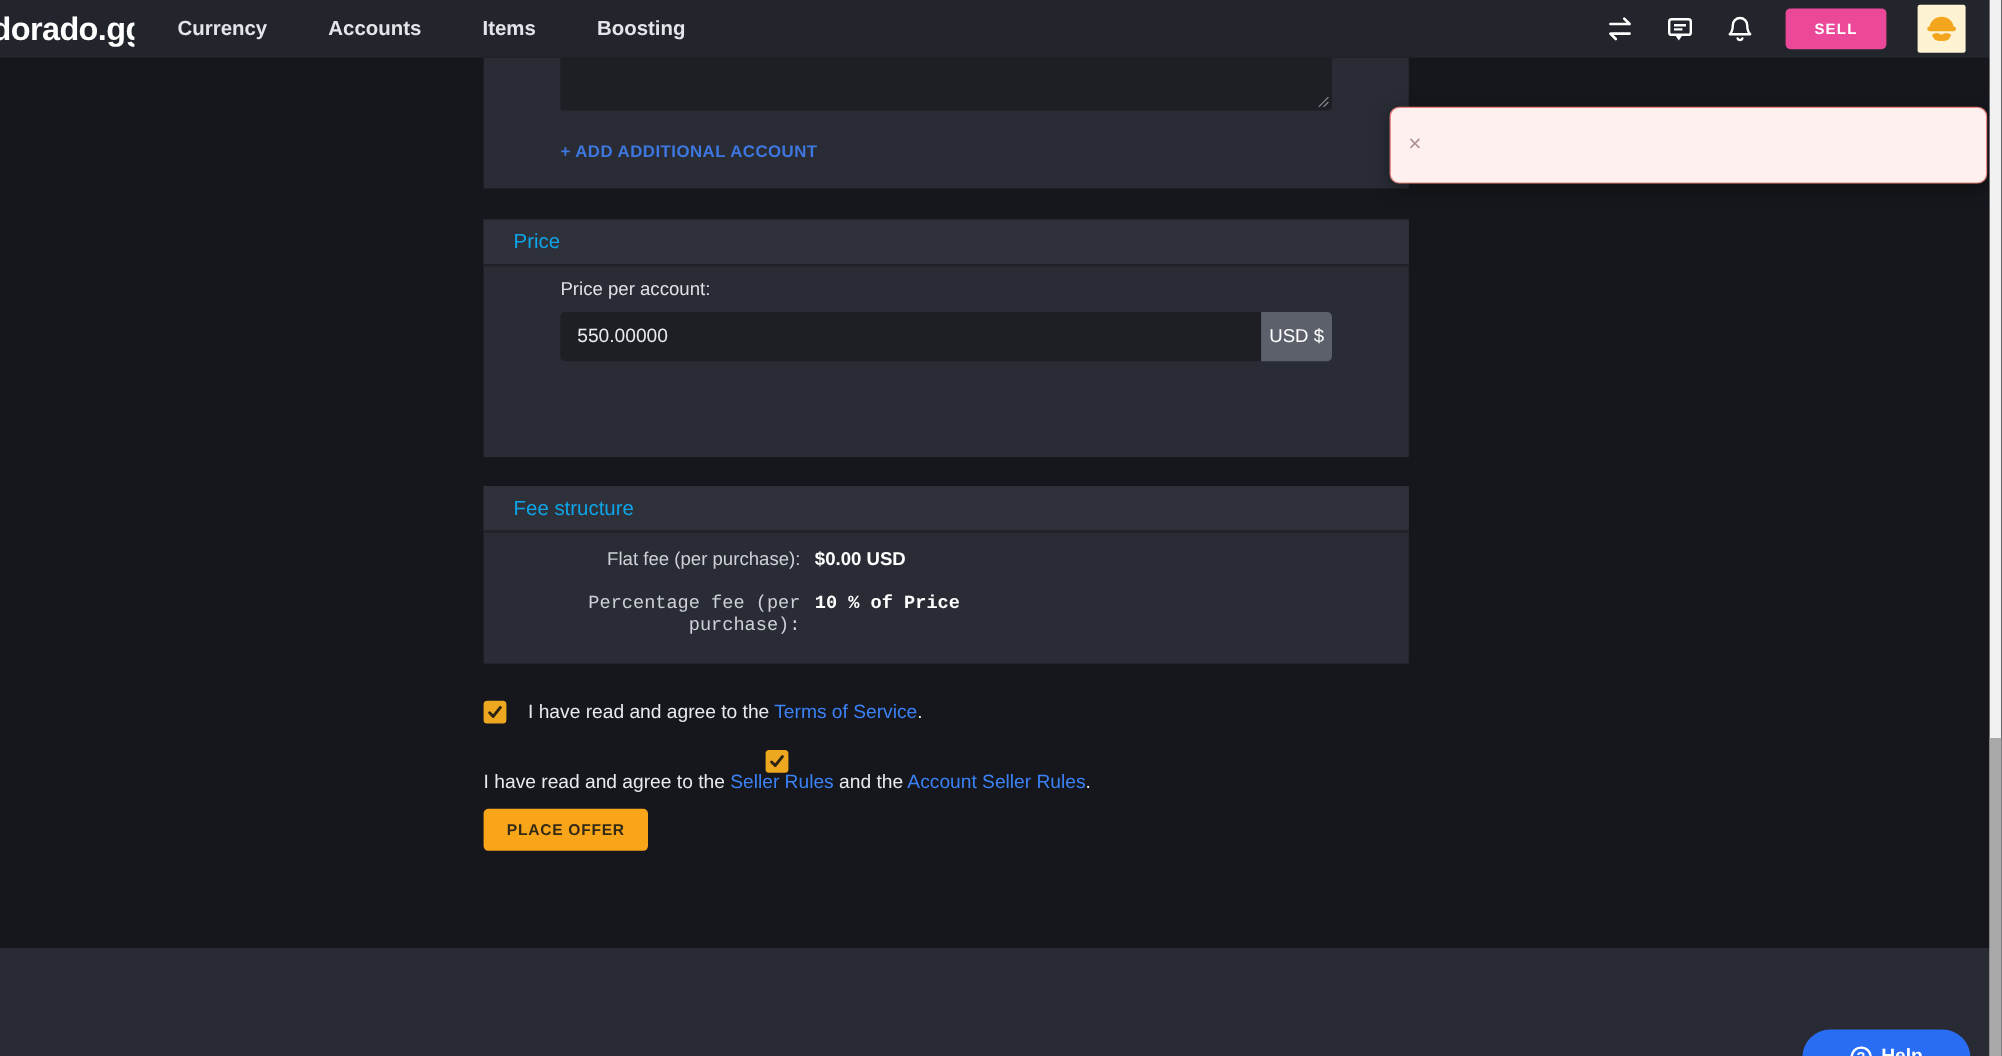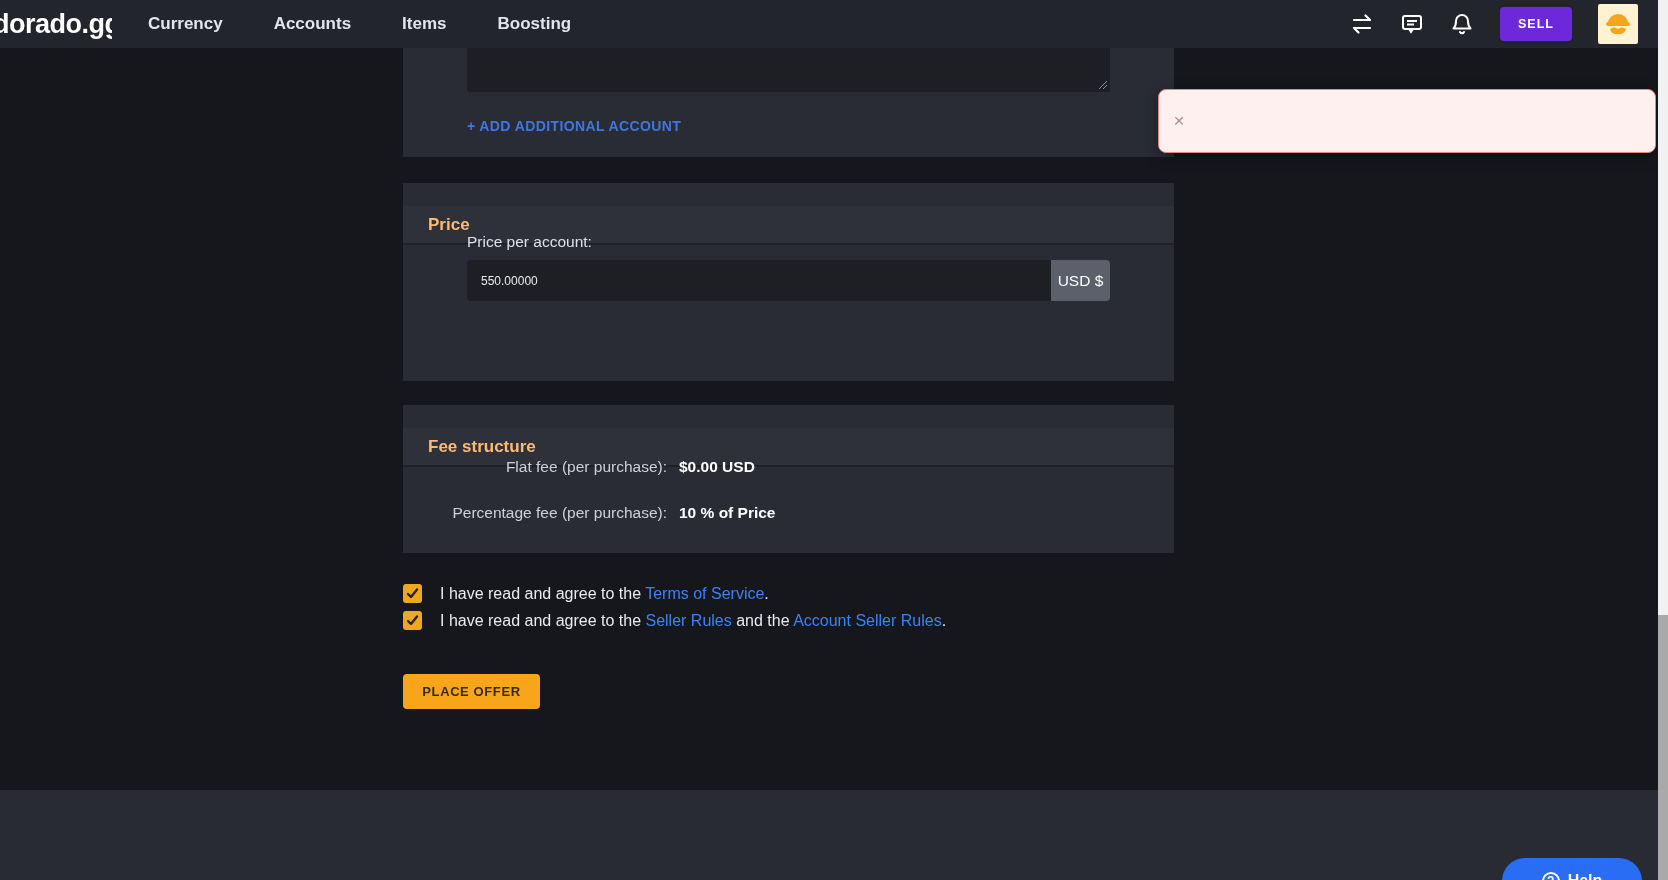--- a/index.html
+++ b/index.html
@@ -15,79 +15,79 @@
     position:absolute; left:0; top:0; width:1658px; height:48px;
     background:#22252c; display:flex; align-items:center; z-index:20;
   }
   .logo-cut { width:112px; overflow:hidden; height:48px; display:flex; align-items:center; }
   .logo-text { font-size:27px; font-weight:bold; color:#fff; letter-spacing:-0.5px; margin-left:-7px; white-space:nowrap; }
   .nav-links { display:flex; gap:51px; margin-left:36px; }
   .nav-link { font-size:17px; font-weight:bold; color:#e3e5ea; cursor:pointer; }
   .nav-right { position:absolute; right:20px; top:0; height:48px; display:flex; align-items:center; gap:26px; }
   .nav-icon { width:24px; height:24px; display:flex; align-items:center; justify-content:center; cursor:pointer; }
   .sell-btn {
-    width:72px; height:34px; background:#6d28d9; color:#fff; border:none; border-radius:4px;
+    width:84px; height:34px; background:#ec4899; color:#fff; border:none; border-radius:4px;
     font-family:"Liberation Sans", sans-serif; font-size:12.5px; font-weight:bold; letter-spacing:1px; cursor:pointer;
   }
   .avatar {
     width:40px; height:40px; background:#fdf3d3; border-radius:2px; display:flex; align-items:center; justify-content:center; cursor:pointer;
   }
   
   .toast {
     position:absolute; left:1158px; top:89px; width:498px; height:64px;
     background:#fdf0ee; border:1px solid #e8837d; border-radius:8px;
     display:flex; align-items:center; z-index:30;
     box-shadow:0 4px 14px rgba(0,0,0,0.35);
   }
   .toast-msg { flex:1; text-align:center; color:#e25350; font-size:15.5px; padding-left:18px; }
   .toast-close { width:40px; color:#ad9292; font-size:19px; cursor:pointer; text-align:center; }
   
   .card { position:absolute; left:403px; width:771px; background:#292c35; }
   .card-header {
     height:39px; background:#2e313a; border-bottom:2px solid #1f2127;
     display:flex; align-items:center; padding-left:25px;
-    font-size:17px; font-weight:bold; color:#fdba74;margin-top:23px;
+    font-size:17px; font-weight:normal; color:#0ea5e9;
   }
   #card-account { top:48px; height:109px; }
   .acct-textarea {
     position:absolute; left:64px; top:0; width:643px; height:44px;
     background:#1d1f25; border:none; border-radius:0 0 3px 3px; resize:none;
     color:#e8eaee; font-family:"Liberation Sans", sans-serif; outline:none;
   }
   .resize-grip { position:absolute; left:693px; top:30px; pointer-events:none; }
   .add-link {
     position:absolute; left:64px; top:70px; color:#3e77e0; font-size:14px; font-weight:bold;
     letter-spacing:0.4px; cursor:pointer;
   }
   #card-price { top:183px; height:198px; }
   .field-label { position:absolute; left:64px; top:50px; font-size:15.5px; color:#dfe1e6; }
   .price-row { position:absolute; left:64px; top:77px; width:643px; height:41px; display:flex; }
   .price-input {
     flex:1; background:#1d1f25; border:none; border-radius:4px 0 0 4px; outline:none;
-    color:#e8eaee; font-size:12px; padding-left:14px; font-family:"Liberation Sans", sans-serif;
+    color:#e8eaee; font-size:16px; padding-left:14px; font-family:"Liberation Sans", sans-serif;
   }
   .currency-suffix {
     width:59px; background:#5c606b; color:#fff; font-size:15.5px; display:flex;
     align-items:center; justify-content:center; border-radius:0 4px 4px 0; cursor:pointer;
   }
   .hint-box {
     position:absolute; left:64px; top:127px; width:643px; height:46px;
     background:#1d1f25; border-radius:3px; display:flex; align-items:center; padding-left:12px;
     font-size:12.5px; color:#d3d6dc;
   }
   #card-fee { top:405px; height:148px; }
   .fee-row { position:absolute; left:0; width:100%; display:flex; font-size:15.5px; }
   .fee-row-1 { top:53px; }
-  .fee-row-2 { top:99px; }
+  .fee-row-2 { top:89px;font-family:Liberation Mono, monospace; }
   .fee-label { width:264px; text-align:right; color:#ced1d8; }
   .fee-value { margin-left:12px; font-weight:bold; color:#fff; }
   
   .agree-row { position:absolute; left:403px; display:flex; align-items:center; font-size:16px; color:#e8eaee; }
   .agree-row-1 { top:584px; }
-  .agree-row-2 { top:611px; }
+  .agree-row-2 { top:625px;flex-direction:column; }
   .checkbox {
     width:19px; height:19px; background:#eda820; border-radius:3px; cursor:pointer;
     display:flex; align-items:center; justify-content:center; margin-right:18px; flex:none;
   }
   .agree-link { color:#3b82f6; cursor:pointer; }
   
   .place-offer-btn {
     position:absolute; left:403px; top:674px; width:137px; height:35px;
     background:#f9a51a; color:#352b15; border:none; border-radius:4px;
     font-family:"Liberation Sans", sans-serif; font-size:13px; font-weight:bold; letter-spacing:0.6px; cursor:pointer;

